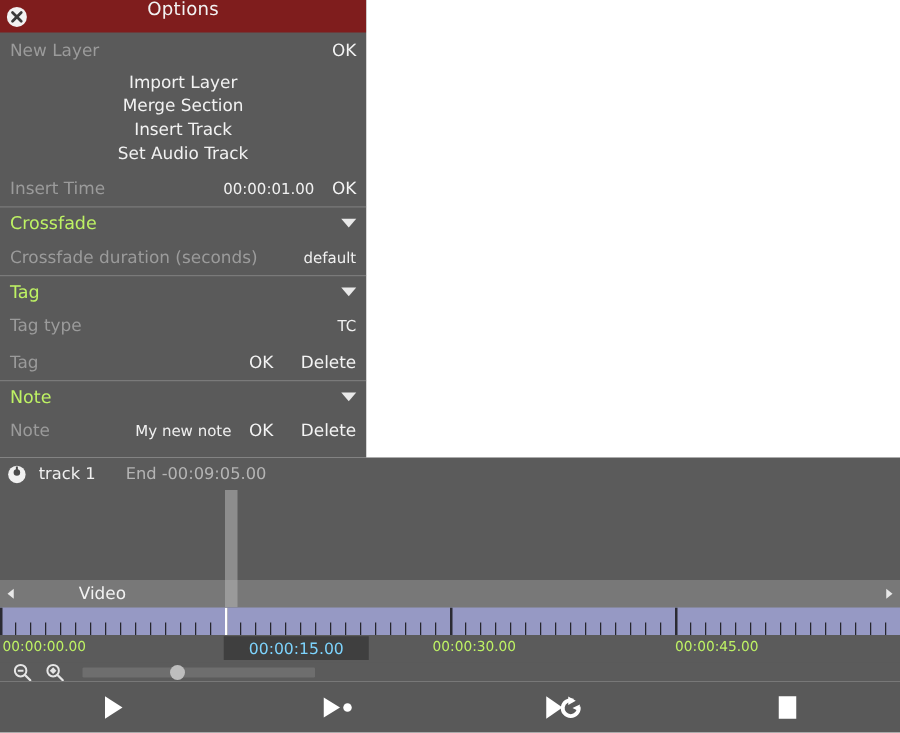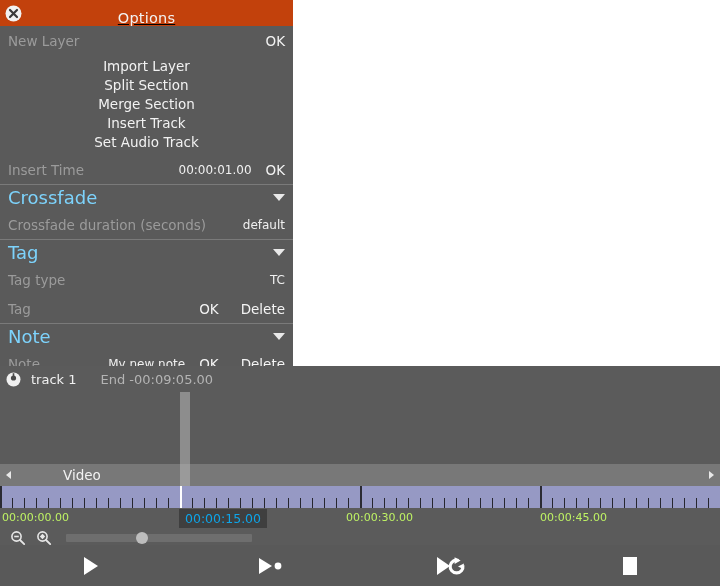--- a/index.html
+++ b/index.html
@@ -22,26 +22,25 @@
     left: 0;
     top: 0;
     width: 293px;
     height: 366px;
     background: #5a5a5a;
     box-sizing: border-box;
     overflow: hidden;
   }
   .titlebar {
     height: 26px;
-    background: #c2410c;
-    position: relative;
-    display: flex;
-    align-items: flex-end;
+    background: #7f1d1d;
+    position: relative;
+    display: flex;
+    align-items: flex-start;
     justify-content: center;
-    text-decoration: underline;
   }
   .titlebar .title {
     color: #f2f2f2;
     font-size: 14.5px;
     letter-spacing: .2px;
   }
   .close-btn {
     position: absolute;
     left: 2px;
     top: 2px;
@@ -94,22 +93,22 @@
   .section-head {
     height: 26px;
     display: flex;
     align-items: center;
     padding: 0 8px;
     box-sizing: border-box;
     border-top: 1px solid #7a7a7a;
     cursor: pointer;
   }
   .section-head .name {
-    color: #7dd3fc;
-    font-size: 18px;
+    color: #bef264;
+    font-size: 14px;
   }
   .caret {
     margin-left: auto;
     width: 0;
     height: 0;
     border-left: 6px solid transparent;
     border-right: 6px solid transparent;
     border-top: 7px solid #e9e9e9;
   }
 
@@ -246,23 +245,23 @@
     position: absolute;
     top: 3px;
     color: #bef264;
     font-size: 11px;
     white-space: nowrap;
   }
   .tc-current {
     position: absolute;
     top: 1px;
     background: #3f3f3f;
-    color: #0ea5e9;
+    color: #7dd3fc;
     font-size: 12.5px;
-    padding: 2px 6px;
+    padding: 2px 20px;
     white-space: nowrap;
   }
   .zoombar {
     position: relative;
     height: 15px;
     display: flex;
     align-items: center;
     padding-left: 8px;
     box-sizing: border-box;
   }
@@ -328,21 +327,20 @@
   </div>
 
   <div class="row">
     <span class="field-label placeholder">New Layer</span>
     <span class="spacer"></span>
     <span class="btn-text">OK</span>
   </div>
 
   <div class="menu-block">
     <div class="menu-item">Import Layer</div>
-    <div class="menu-item">Split Section</div>
     <div class="menu-item">Merge Section</div>
     <div class="menu-item">Insert Track</div>
     <div class="menu-item">Set Audio Track</div>
   </div>
 
   <div class="row">
     <span class="field-label">Insert Time</span>
     <span class="spacer"></span>
     <span class="value-text">00:00:01.00</span>
     <span class="gap-4"></span>

